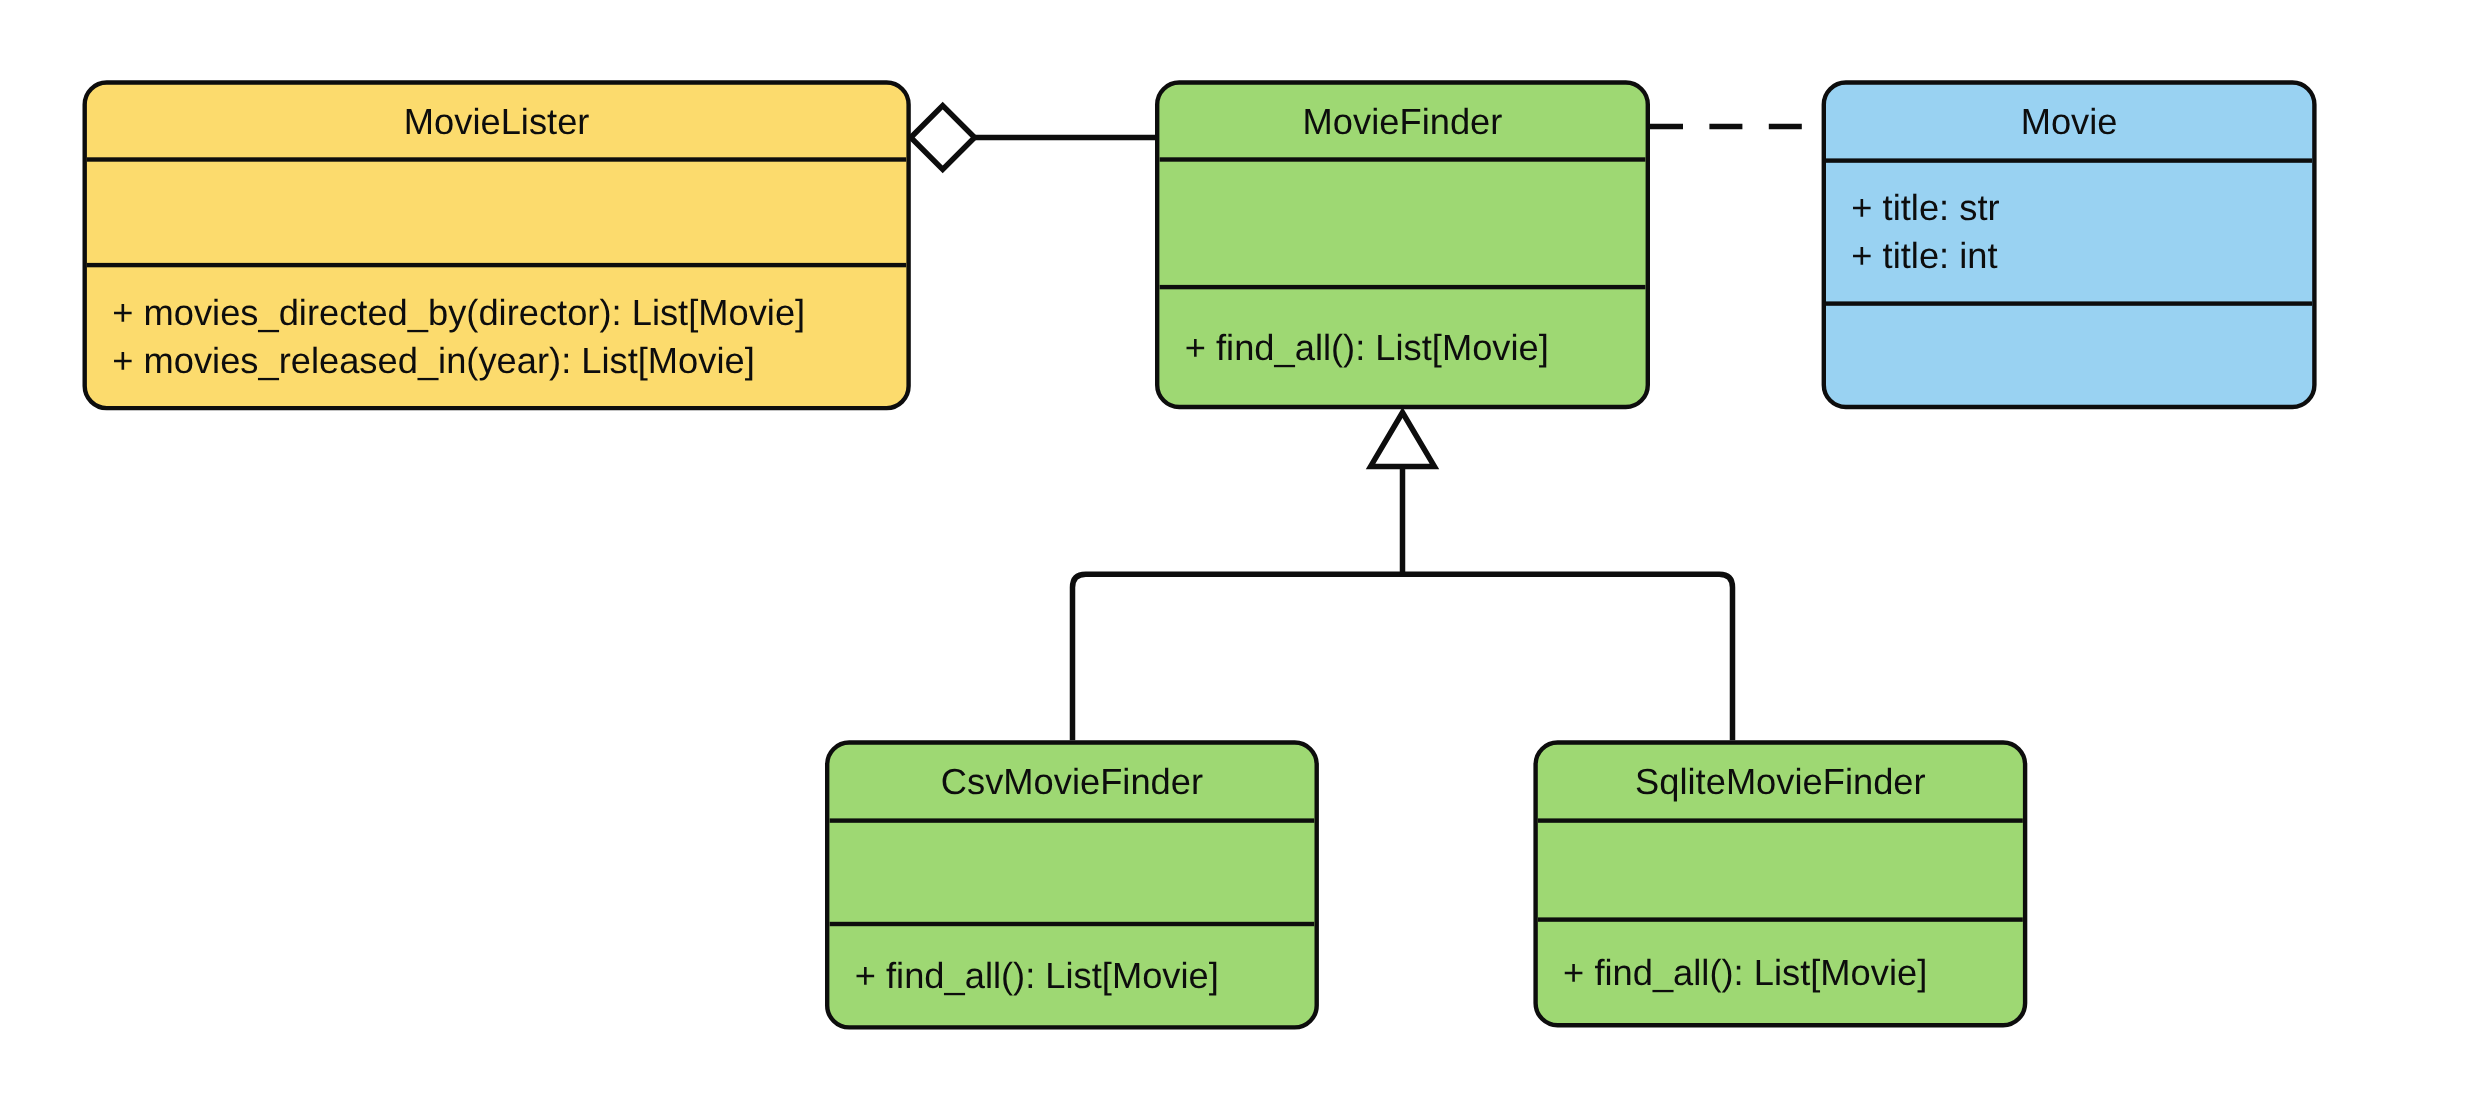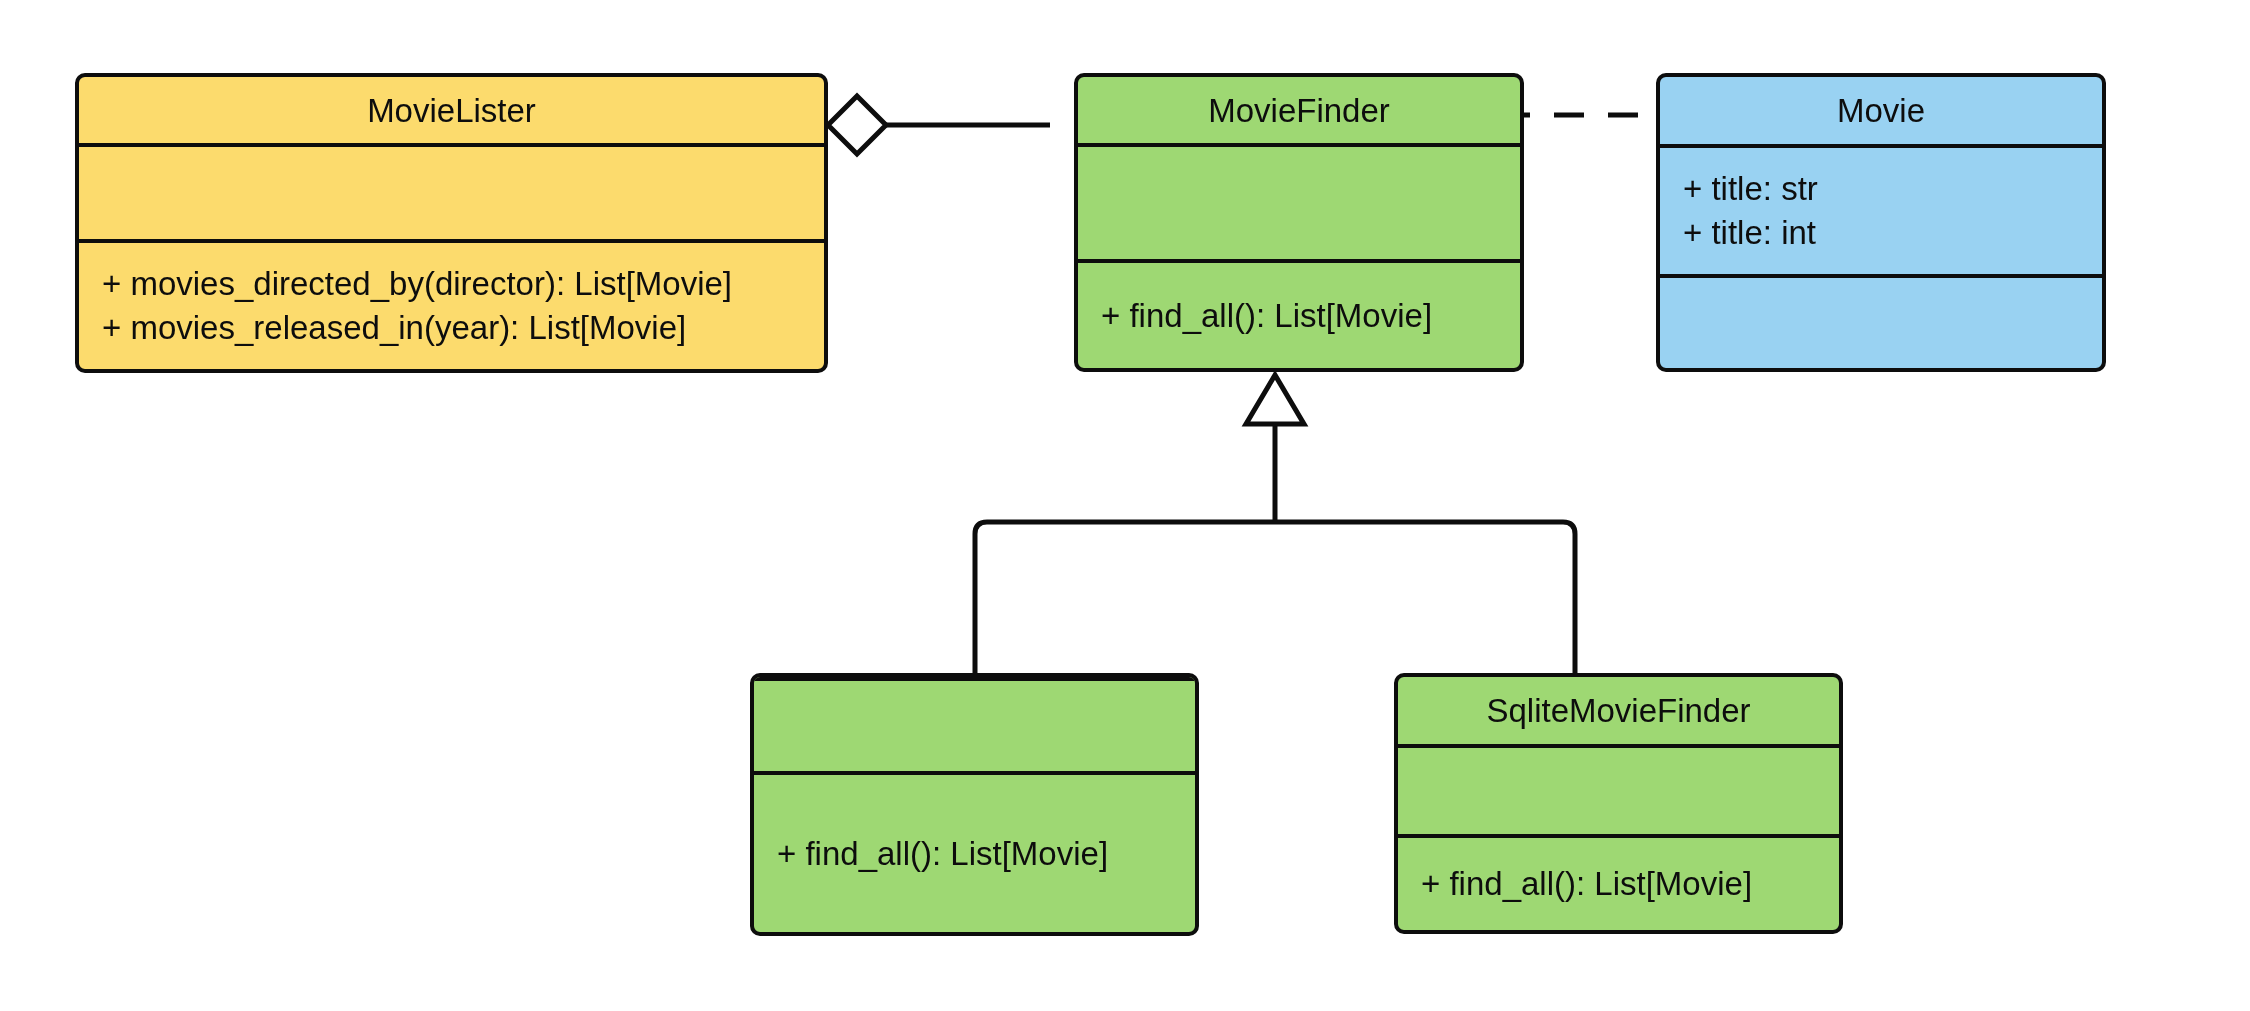--- a/index.html
+++ b/index.html
@@ -40,21 +40,21 @@
   }
   .marker-open {
     stroke: var(--stroke, #0d0d0d);
     stroke-width: 5;
     fill: none;
   }
 
   .uml-class {
     position: absolute;
     border: 4px solid var(--stroke, #0d0d0d);
-    border-radius: 10px;
+    border-radius: 22px;
     display: flex;
     flex-direction: column;
     overflow: hidden;
   }
   .fill-yellow { background: var(--yellow, #fcdb6d); }
   .fill-green  { background: var(--green,  #9ed873); }
   .fill-blue   { background: var(--blue,   #99d2f2); }
 
   .uml-title {
     flex: 0 0 auto;
@@ -105,38 +105,39 @@
 
   <div class="uml-class fill-yellow" style="left:75px; top:73px; width:753px; height:300px;">
     <div class="uml-title" style="height:66px;">MovieLister</div>
     <div class="uml-section" style="height:96px;"></div>
     <div class="uml-section grow">
       <div class="member">+ movies_directed_by(director): List[Movie]</div>
       <div class="member">+ movies_released_in(year): List[Movie]</div>
     </div>
   </div>
 
-  <div class="uml-class fill-green" style="left:1050px; top:73px; width:450px; height:299px;margin-left:24px;">
+  <div class="uml-class fill-green" style="left:1050px; top:73px; width:450px; height:299px;">
     <div class="uml-title" style="height:66px;">MovieFinder</div>
     <div class="uml-section" style="height:116px;"></div>
     <div class="uml-section grow">
       <div class="member">+ find_all(): List[Movie]</div>
     </div>
   </div>
 
   <div class="uml-class fill-blue" style="left:1656px; top:73px; width:450px; height:299px;">
     <div class="uml-title" style="height:67px;">Movie</div>
     <div class="uml-section" style="height:130px;">
       <div class="member">+ title: str</div>
       <div class="member">+ title: int</div>
     </div>
     <div class="uml-section grow"></div>
   </div>
 
   <div class="uml-class fill-green" style="left:750px; top:673px; width:449px; height:263px;">
+    <div class="uml-title" style="height:67px;">CsvMovieFinder</div>
     <div class="uml-section" style="height:94px;"></div>
     <div class="uml-section grow">
       <div class="member">+ find_all(): List[Movie]</div>
     </div>
   </div>
 
   <div class="uml-class fill-green" style="left:1350px; top:673px; width:449px; height:261px;margin-left:44px;">
     <div class="uml-title" style="height:67px;">SqliteMovieFinder</div>
     <div class="uml-section" style="height:90px;"></div>
     <div class="uml-section grow">

